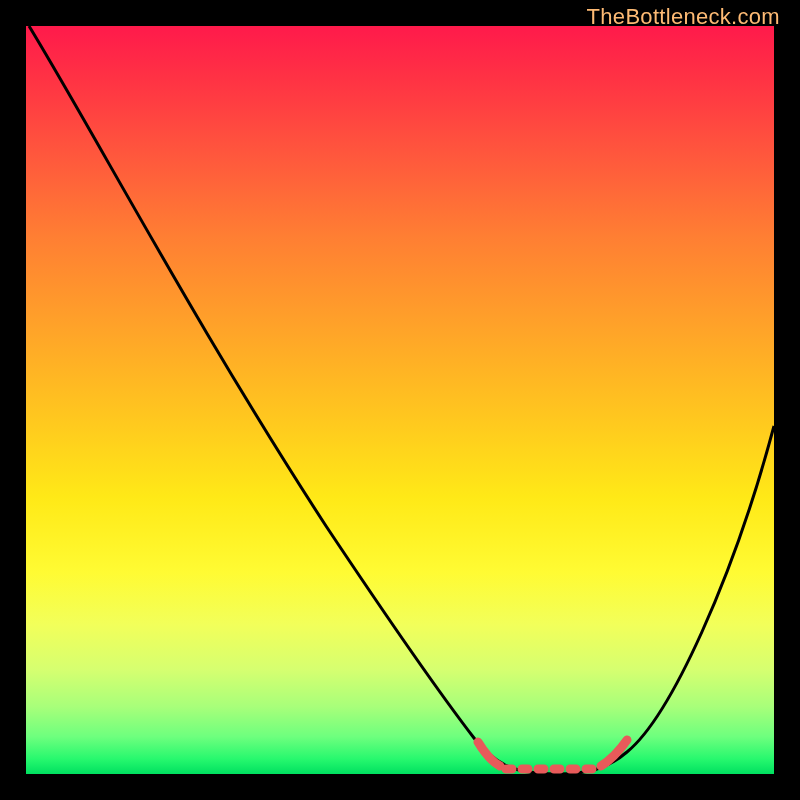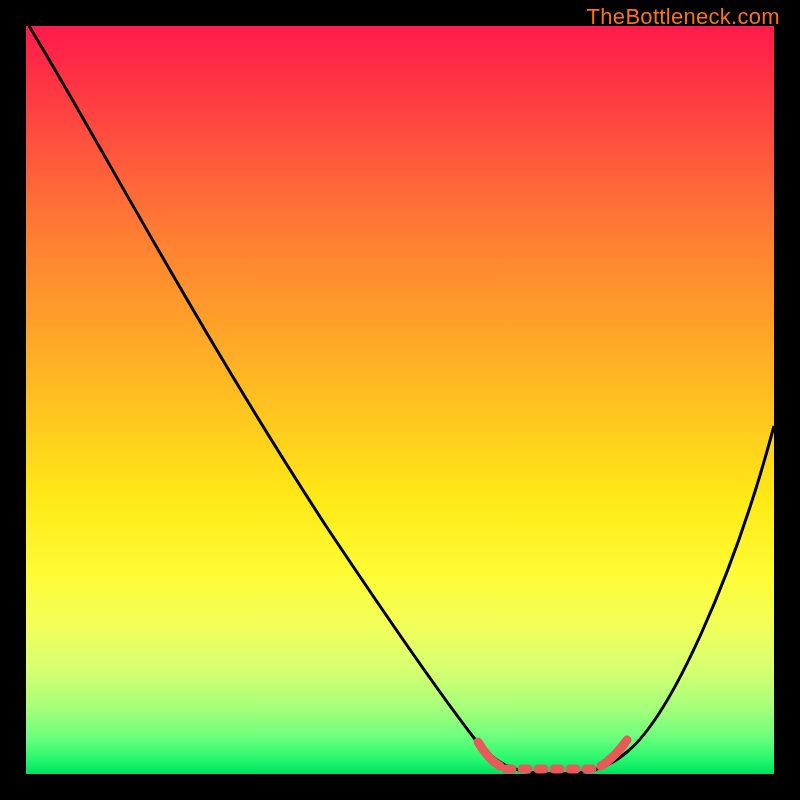--- a/index.html
+++ b/index.html
@@ -13,21 +13,21 @@
   }
   .frame {
     position: absolute;
     inset: 0;
     background: #000;
   }
   .watermark {
     position: absolute;
     top: 4px;
     right: 20px;
-    color: #f97316;
+    color: #fdba74;
     font-size: 22px;
     letter-spacing: 0.3px;
     z-index: 3;
   }
   .plot-area {
     position: absolute;
     left: 26px;
     top: 26px;
     width: 748px;
     height: 748px;

